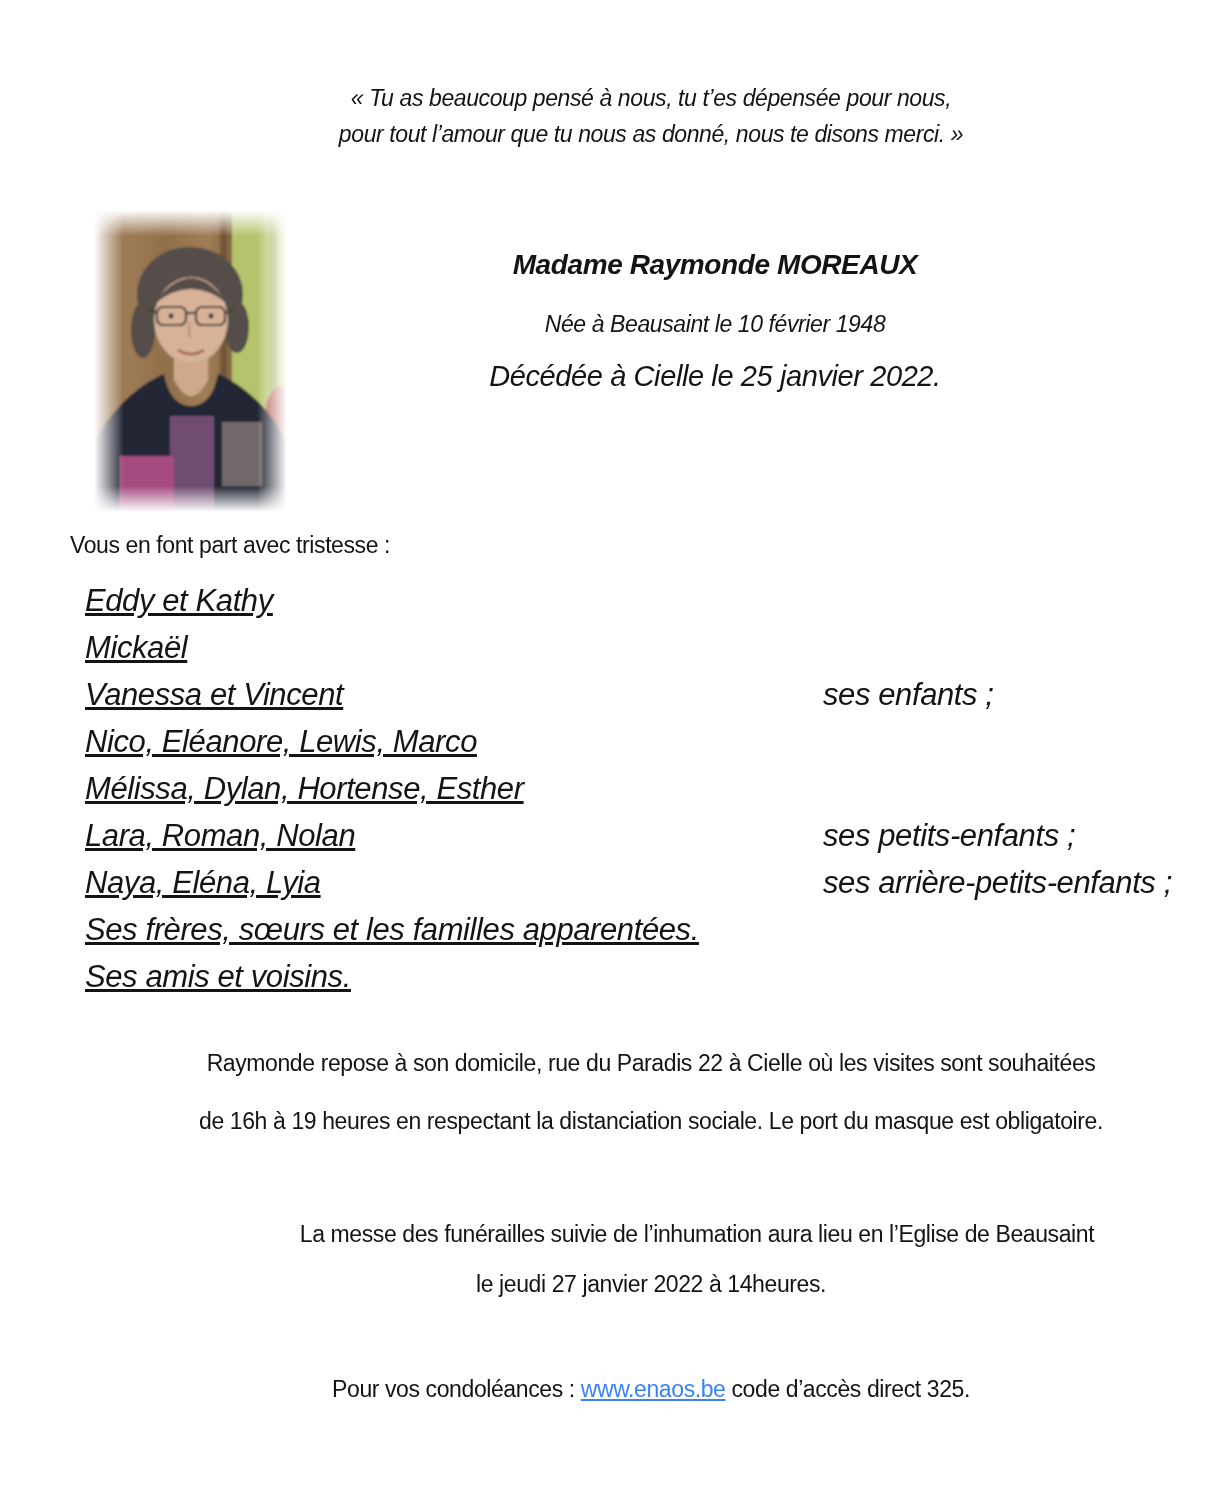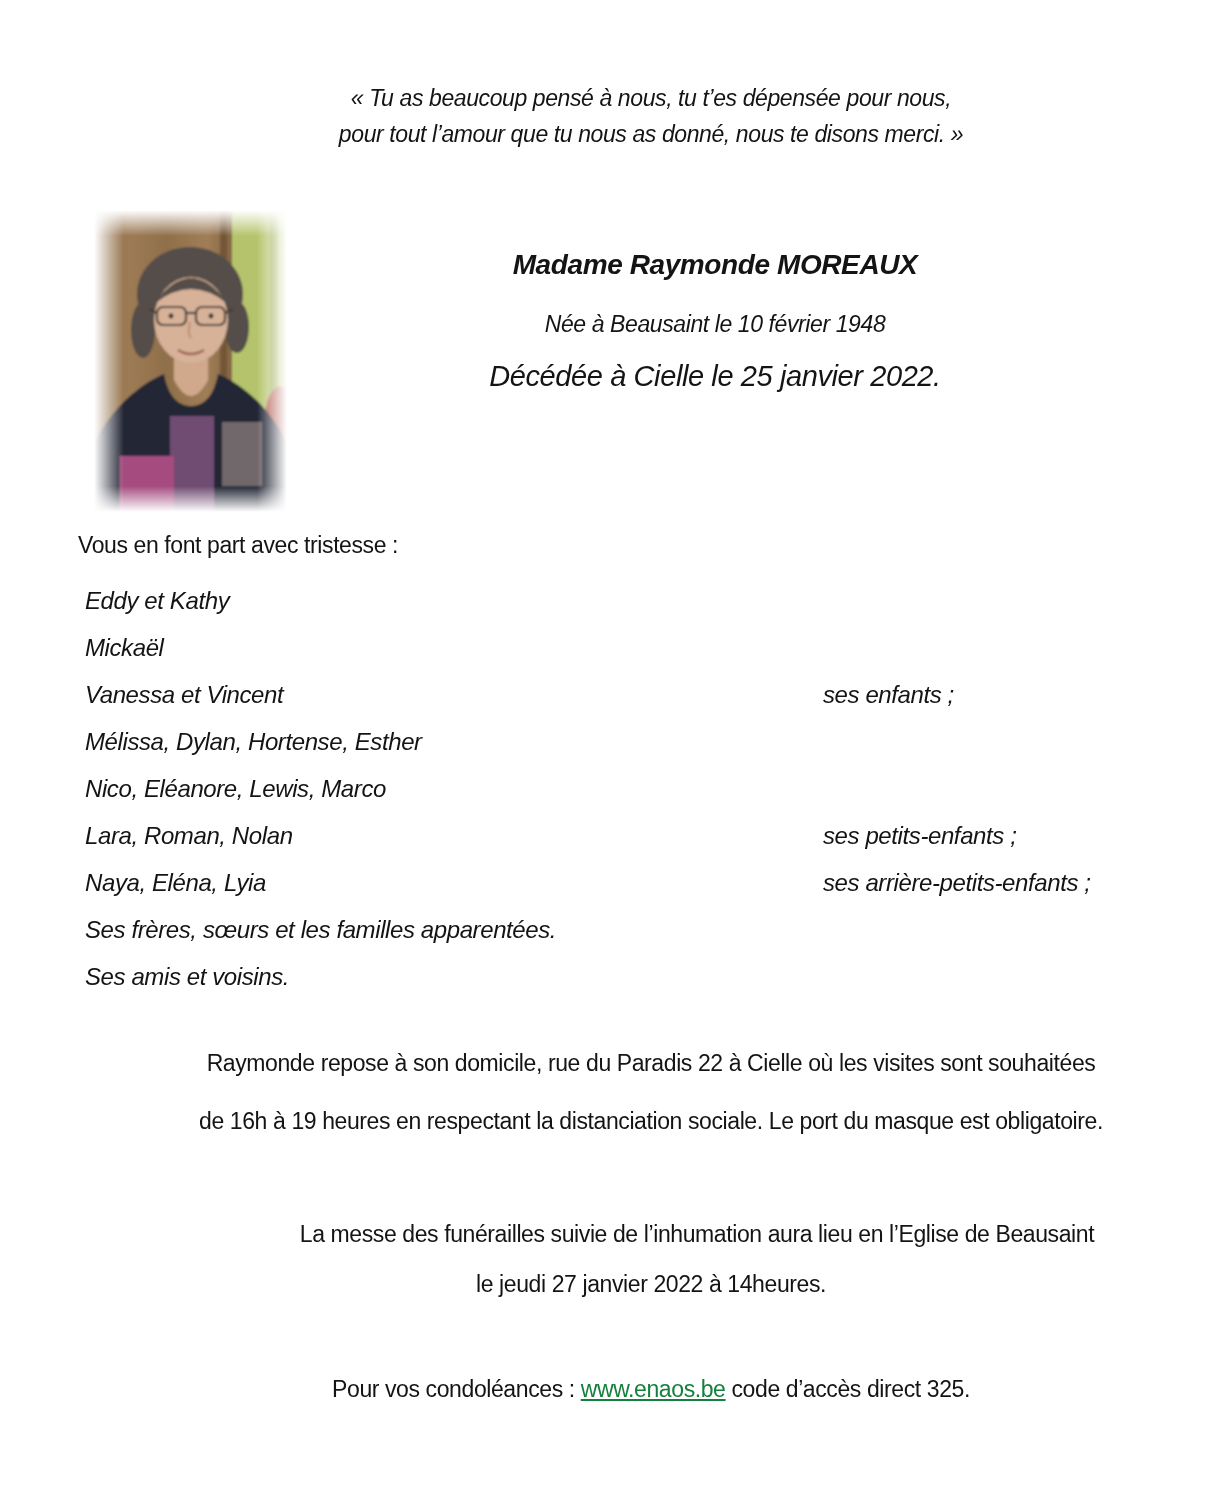--- a/index.html
+++ b/index.html
@@ -26,34 +26,34 @@
   
   .photo { left: 94px; top: 210px; width: 193px; height: 302px; }
 
   
   .hdr { left: 275px; width: 880px; text-align: center; }
   .hdr-title { top: 247px; font-size: 28px; font-weight: 700; font-style: italic; line-height: 36px; }
   .hdr-birth { top: 309px; font-size: 23px; font-style: italic; line-height: 30px; }
   .hdr-death { top: 361px; font-size: 29px; font-style: italic; line-height: 30px; }
 
   
-  .intro { left: 78px; top: 530px; font-size: 23px; line-height: 30px; }
+  .intro { left: 70px; top: 530px; font-size: 23px; line-height: 30px; }
   .family { left: 85px; top: 577px; width: 1044px; }
-  .family-row { position: relative; height: 47px; line-height: 47px; font-size: 24px; font-style: italic; }
+  .family-row { position: relative; height: 47px; line-height: 47px; font-size: 31px; font-style: italic; text-decoration: underline; }
   .relation { position: absolute; left: 738px; top: 0; white-space: nowrap; }
 
   
   .p-body { font-size: 23px; line-height: 30px; }
   .bold { font-weight: 400; }
   .visit1 { top: 1048px; text-align: center; }
   .visit2 { top: 1106px; }
   .funeral1 { top: 1219px; margin-left: 46px; }
   .funeral2 { top: 1269px; }
   .condolences { top: 1374px; }
-  a.enaos { color: #15803d; }
+  a.enaos { color: #3b82f6; }
 </style>
 </head>
 <body>
 
 <div class="abs center quote">
   <div>« Tu as beaucoup pensé à nous, tu t’es dépensée pour nous,</div>
   <div>pour tout l’amour que tu nous as donné, nous te disons merci. »</div>
 </div>
 
 <div class="abs photo">
@@ -142,25 +142,25 @@
   </div>
   <div class="family-row">
     <span>Mickaël</span>
     <span class="relation"></span>
   </div>
   <div class="family-row">
     <span>Vanessa et Vincent</span>
     <span class="relation">ses enfants ;</span>
   </div>
   <div class="family-row">
-    <span>Mélissa, Dylan, Hortense, Esther</span>
+    <span>Nico, Eléanore, Lewis, Marco</span>
     <span class="relation"></span>
   </div>
   <div class="family-row">
-    <span>Nico, Eléanore, Lewis, Marco</span>
+    <span>Mélissa, Dylan, Hortense, Esther</span>
     <span class="relation"></span>
   </div>
   <div class="family-row">
     <span>Lara, Roman, Nolan</span>
     <span class="relation">ses petits-enfants ;</span>
   </div>
   <div class="family-row">
     <span>Naya, Eléna, Lyia</span>
     <span class="relation">ses arrière-petits-enfants ;</span>
   </div>

